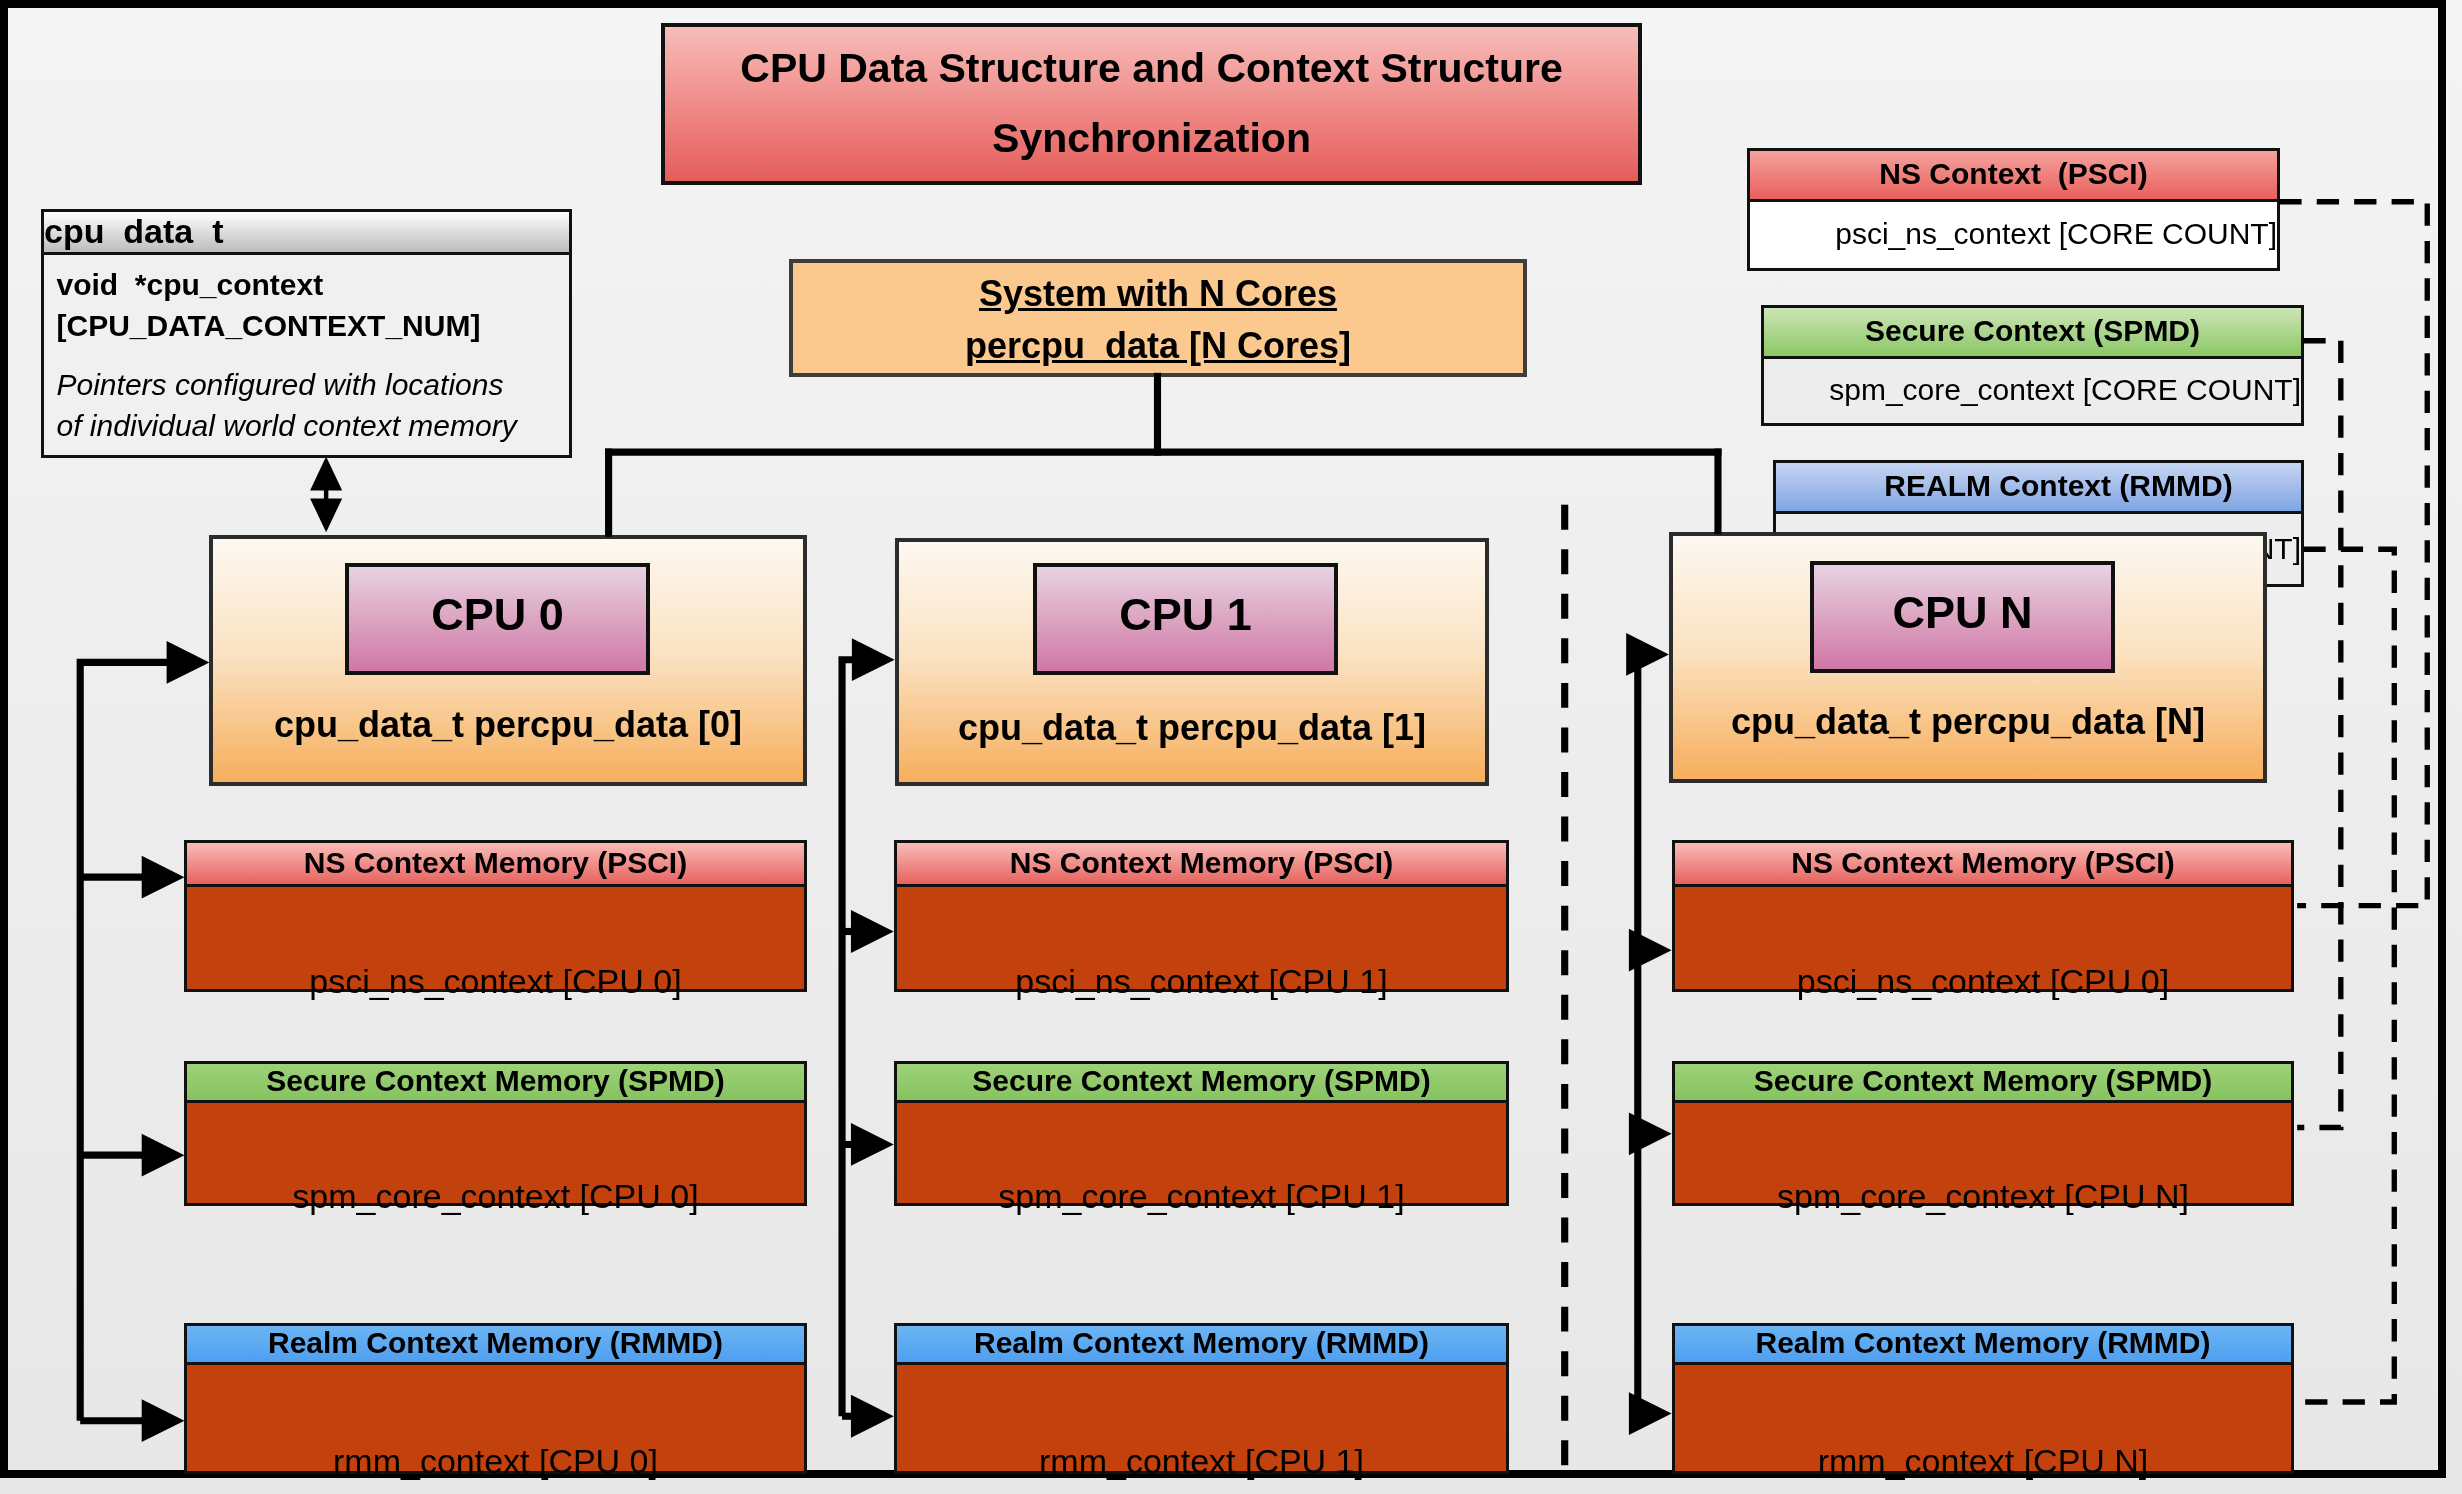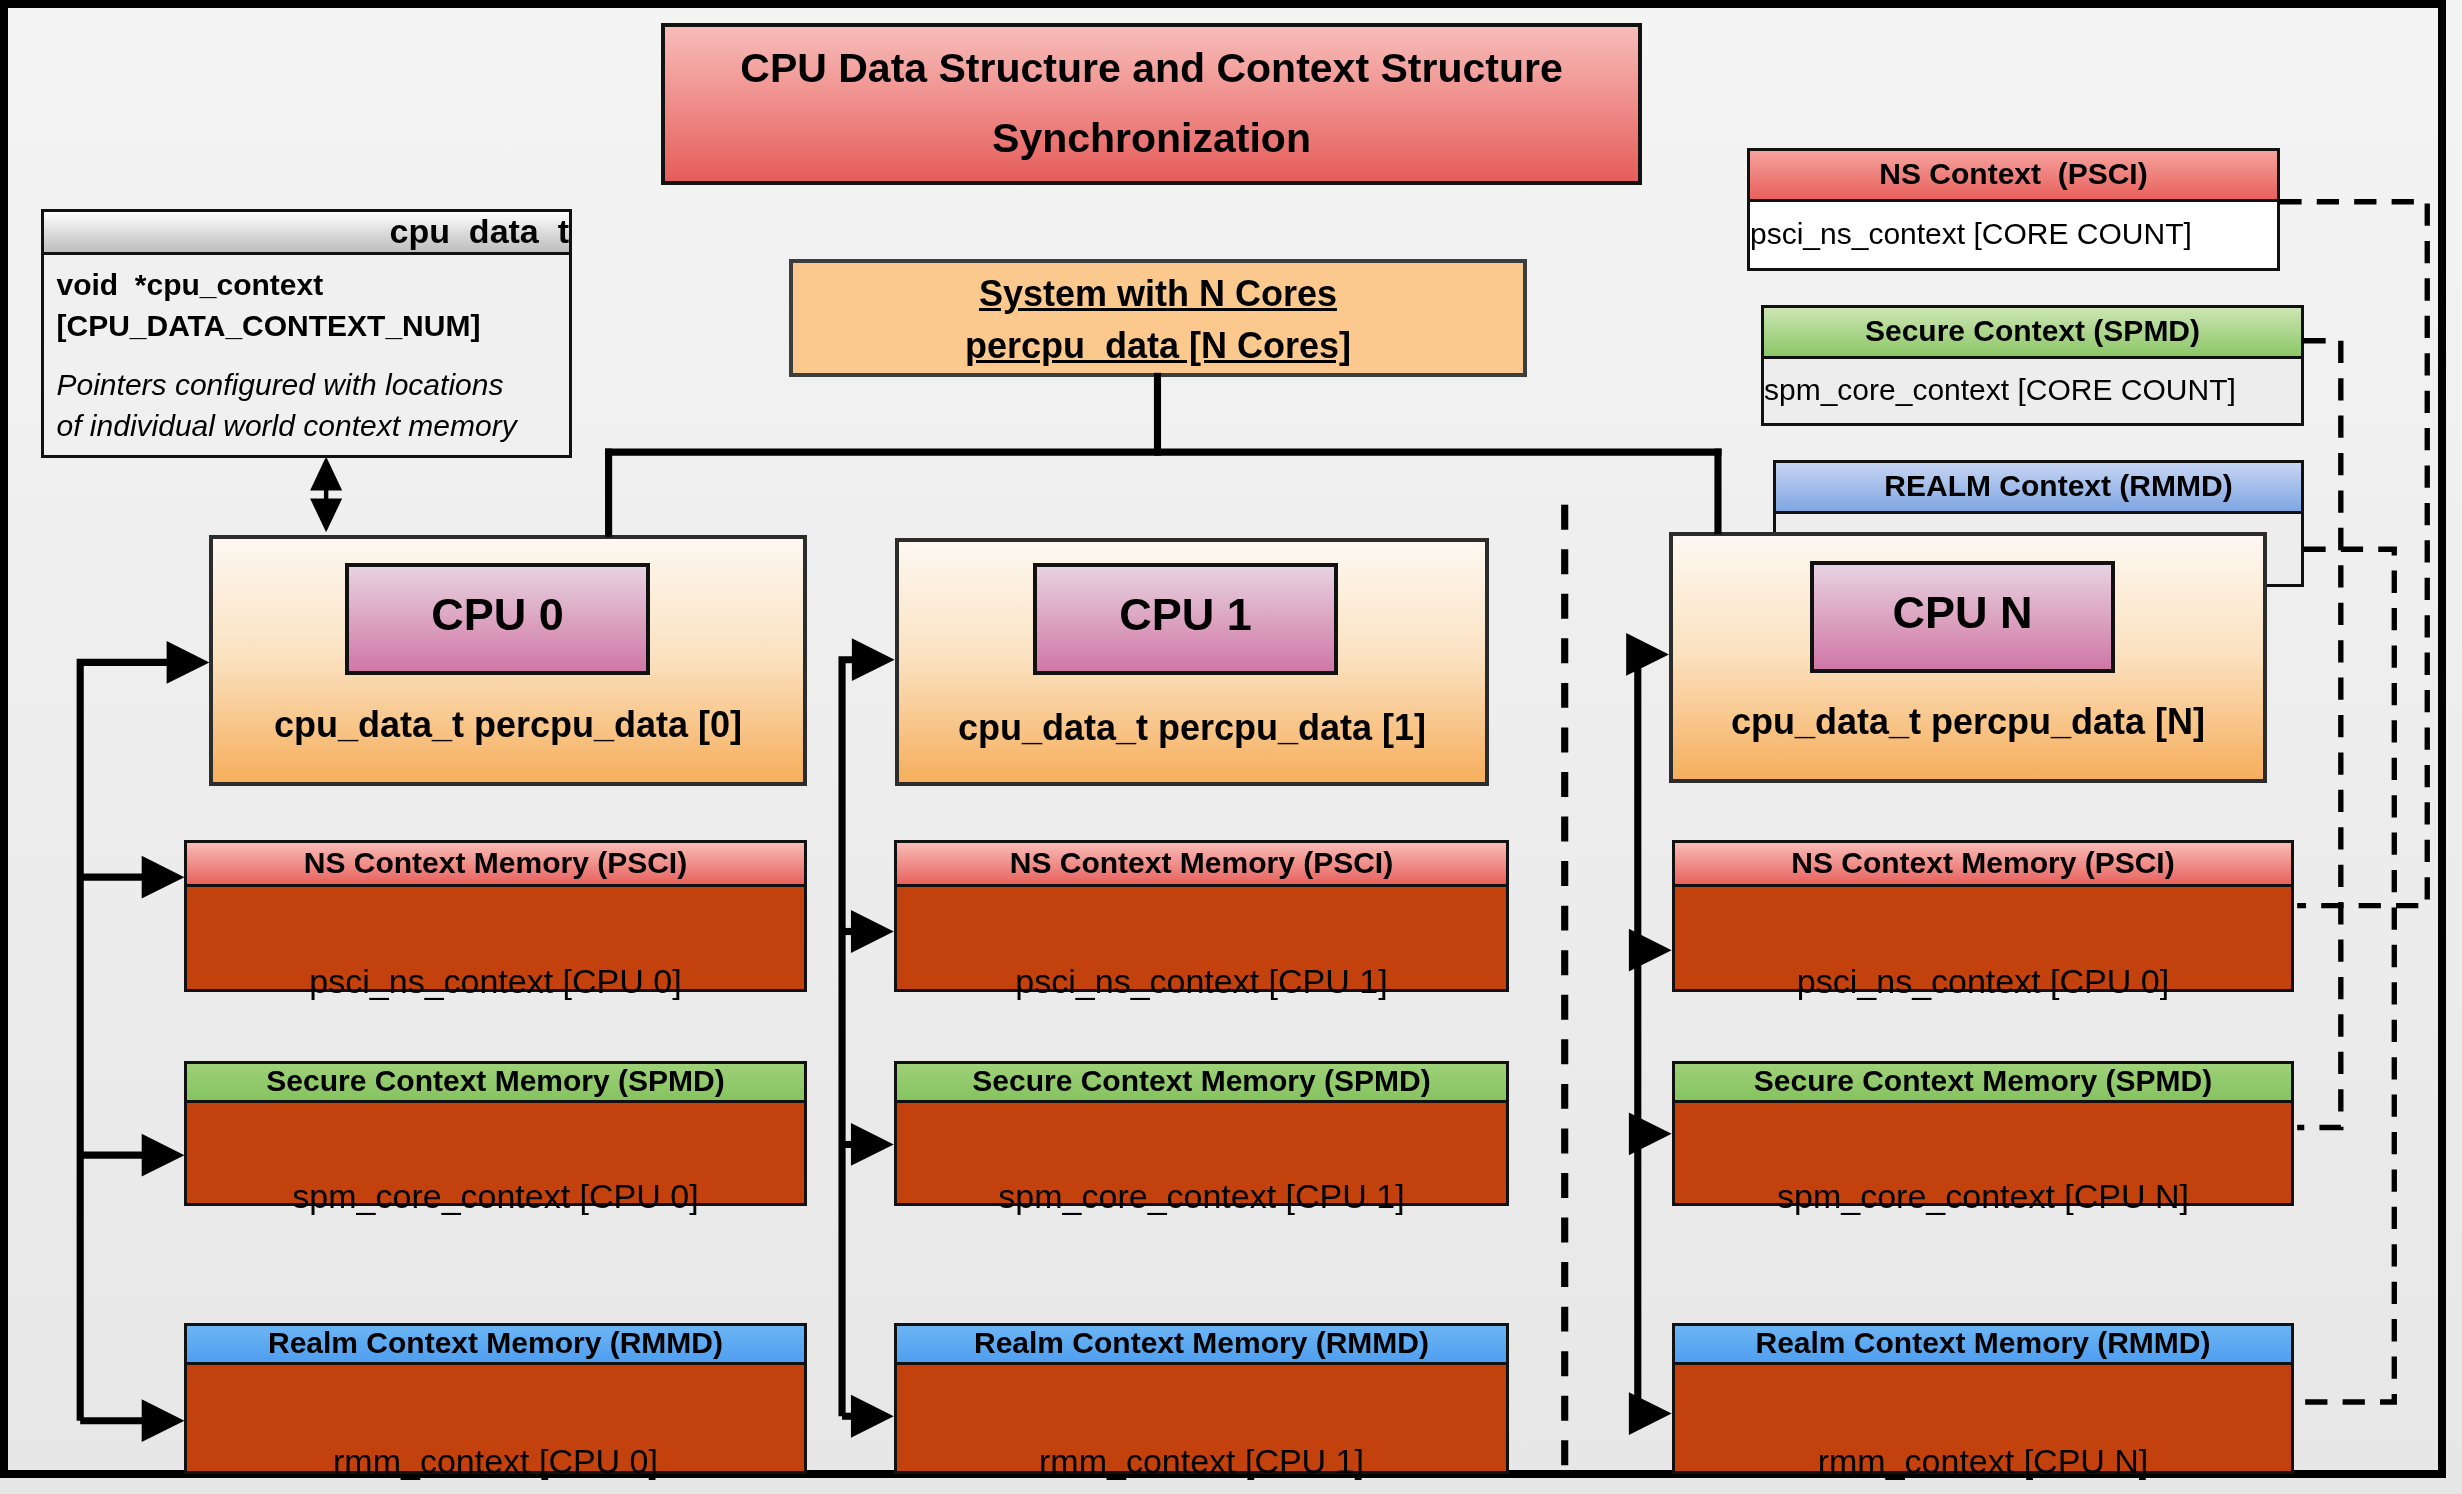--- a/index.html
+++ b/index.html
@@ -15,33 +15,33 @@
 
   
   .title-box{left:661px;top:23px;width:981px;height:162px;border:4.5px solid #121212;
     background:linear-gradient(180deg,#f7bcb9 0%,#ef8d8a 50%,#e55d5b 100%);
     font-weight:bold;font-size:41px;line-height:70px;text-align:center;padding-top:6.2px;}
 
   
   .cdt-box{left:41px;top:209px;width:531px;height:249px;border:3.6px solid #111;background:#f0f0f0;}
   .cdt-header{height:40px;border-bottom:3.6px solid #111;
     background:linear-gradient(180deg,#ffffff 0%,#d6d6d6 60%,#bdbdbd 100%);
-    font-weight:bold;font-size:34px;line-height:39px;text-align:right;}
+    font-weight:bold;font-size:34px;line-height:39px;text-align:left;}
   .cdt-field{position:absolute;left:12.5px;top:52px;font-weight:bold;font-size:30px;line-height:41px;}
   .cdt-note{position:absolute;left:12.5px;bottom:9px;font-style:italic;font-size:30px;line-height:41px;}
 
   
   .system-box{left:789px;top:259px;width:738px;height:118px;border:4.5px solid #3d3d3d;
     background:#fbc88d;font-weight:bold;font-size:36px;line-height:52px;text-align:center;padding-top:4.5px;text-decoration:underline;}
 
   
   .legend{border:3.6px solid #111;}
   .legend .hdr{display:block;height:48px;border-bottom:3.6px solid #111;font-weight:bold;
     font-size:30px;line-height:46px;text-align:center;}
-  .legend .val{display:block;font-size:30px;text-align:left;}
+  .legend .val{display:block;font-size:30px;text-align:right;}
   .legend-psci{left:1747px;top:148px;width:533px;height:123px;background:#ffffff;}
   .legend-psci .hdr{background:linear-gradient(180deg,#f5a29d 0%,#e8605c 100%);}
   .legend-psci .val{line-height:64px;}
   .legend-spmd{left:1761px;top:305px;width:543px;height:121px;background:#ededed;}
   .legend-spmd .hdr{background:linear-gradient(180deg,#cde5b4 0%,#8bc766 100%);}
   .legend-spmd .val{line-height:62px;}
   .legend-realm{left:1773px;top:460px;width:531px;height:127px;background:#ededed;}
   .legend-realm .hdr{background:linear-gradient(180deg,#c6d5f3 0%,#7fa5e2 100%);padding-left:40px;}
   .legend-realm .val{line-height:69px;}
 

